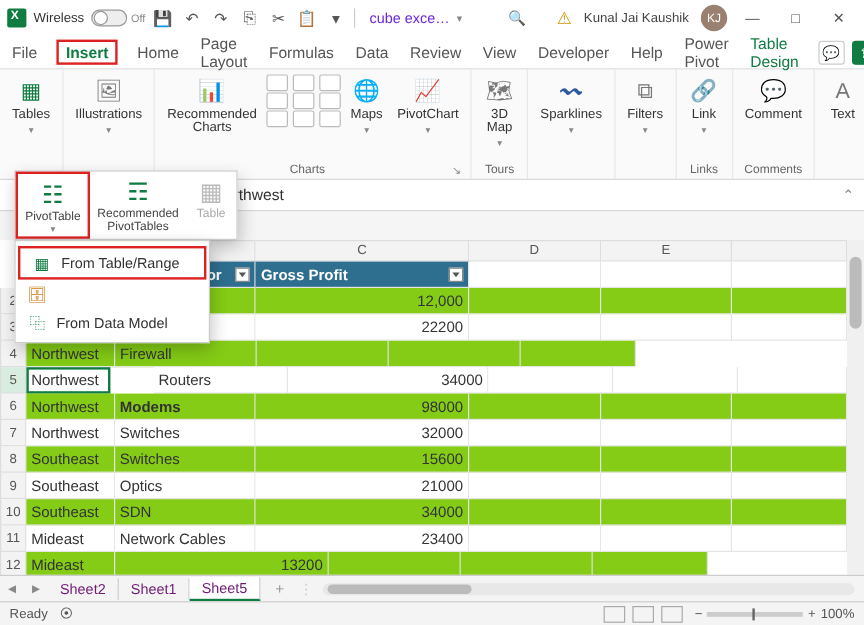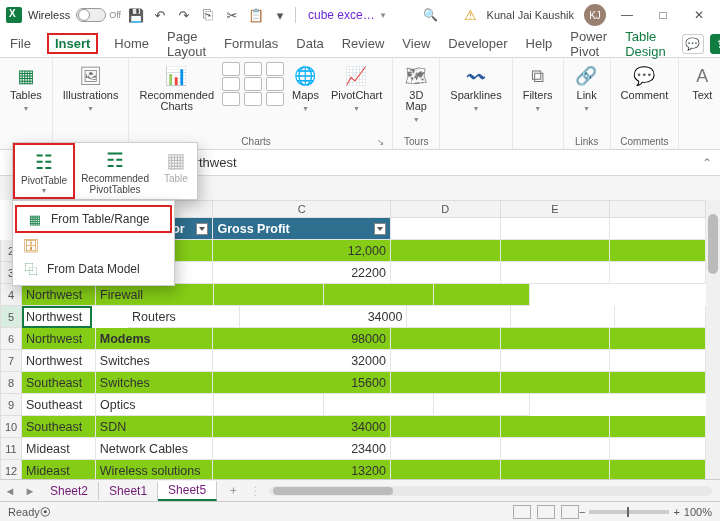--- a/index.html
+++ b/index.html
@@ -83,21 +83,21 @@
 
 .sheettabs{position:absolute;left:0;bottom:20px;right:0;height:22px;background:#f4f4f4;border-top:1px solid #ccc;display:flex;align-items:center;}
 .sheettabs .nav{width:20px;text-align:center;color:#888;font-size:11px;}
 .sheettabs .st{padding:2px 10px;font-size:12px;color:#701a75;border-right:1px solid #ccc;}
 .sheettabs .st.active{background:#fff;border-bottom:2px solid #107c41;}
 .sheettabs .plus{padding:0 10px;color:#888;}
 .sheettabs .hscroll{flex:1;margin:0 8px;height:10px;background:#e8e8e8;border-radius:5px;position:relative;}
 .sheettabs .hscroll .thumb{position:absolute;left:4px;top:1px;height:8px;width:120px;background:#bbb;border-radius:4px;}
 
 
-.status{position:absolute;left:0;bottom:0;right:0;height:20px;background:#f4f4f4;border-top:1px solid #ccc;display:flex;align-items:center;font-size:11px;color:#555;padding:0 8px;}
+.status{position:absolute;left:0;bottom:0;right:0;height:20px;background:#f4f4f4;border-top:1px solid #ccc;display:flex;align-items:center;font-size:11px;color:#555;gap:10px;padding:0 8px;}
 .status .views{margin-left:auto;display:flex;gap:6px;}
 .status .vw{width:18px;height:14px;border:1px solid #aaa;}
 .status .zoom{display:flex;align-items:center;gap:4px;}
 .status .zslider{width:80px;height:4px;background:#ccc;position:relative;}
 .status .zslider::after{content:"";position:absolute;left:38px;top:-3px;width:2px;height:10px;background:#666;}
 
 
 .vscroll{position:absolute;right:0;top:200px;bottom:40px;width:14px;background:#f0f0f0;}
 .vscroll .thumb{position:absolute;left:2px;top:14px;width:10px;height:60px;background:#bbb;border-radius:5px;} .wB{width:118px;} .wC{width:178px;} .wD{width:110px;} .wE{width:110px;} .wRest{width:96px;}
 
@@ -379,20 +379,21 @@
         <div class="cell wB" style="width: 118px;">Switches</div>
         <div class="cell wC num">15600</div>
         <div class="cell wD"></div>
         <div class="cell wE"></div>
         <div class="cell wRest"></div>
       </div>
       <div class="row">
         <div style="width: 0px;"></div>
         <div class="cell " style="width: 74px;">Southeast</div>
         <div class="cell wB" style="width: 118px;">Optics</div>
+        <div class="cell wC num">21000</div>
         <div class="cell wD"></div>
         <div class="cell wE"></div>
         <div class="cell wRest"></div>
       </div>
       <div class="row band">
         <div style="width: 0px;"></div>
         <div class="cell " style="width: 74px;">Southeast</div>
         <div class="cell wB" style="width: 118px;">SDN</div>
         <div class="cell wC num">34000</div>
         <div class="cell wD"></div>
@@ -404,21 +405,20 @@
         <div class="cell " style="width: 74px;">Mideast</div>
         <div class="cell wB" style="width: 118px;">Network Cables</div>
         <div class="cell wC num">23400</div>
         <div class="cell wD"></div>
         <div class="cell wE"></div>
         <div class="cell wRest"></div>
       </div>
       <div class="row band">
         <div style="width: 0px;"></div>
         <div class="cell " style="width: 74px;">Mideast</div>
-        <div class="cell wB" style="width: 118px;">Wireless solutions</div>
         <div class="cell wC num">13200</div>
         <div class="cell wD"></div>
         <div class="cell wE"></div>
         <div class="cell wRest"></div>
       </div>
       <div class="row" style="height: 10px;">
         <div style="width: 0px;"></div>
         <div class="cell " style="width: 74px;">Mideast</div>
         <div class="cell wB" style="width: 118px;">Intrusion Detection System</div>
         <div class="cell wC num">20870</div>

